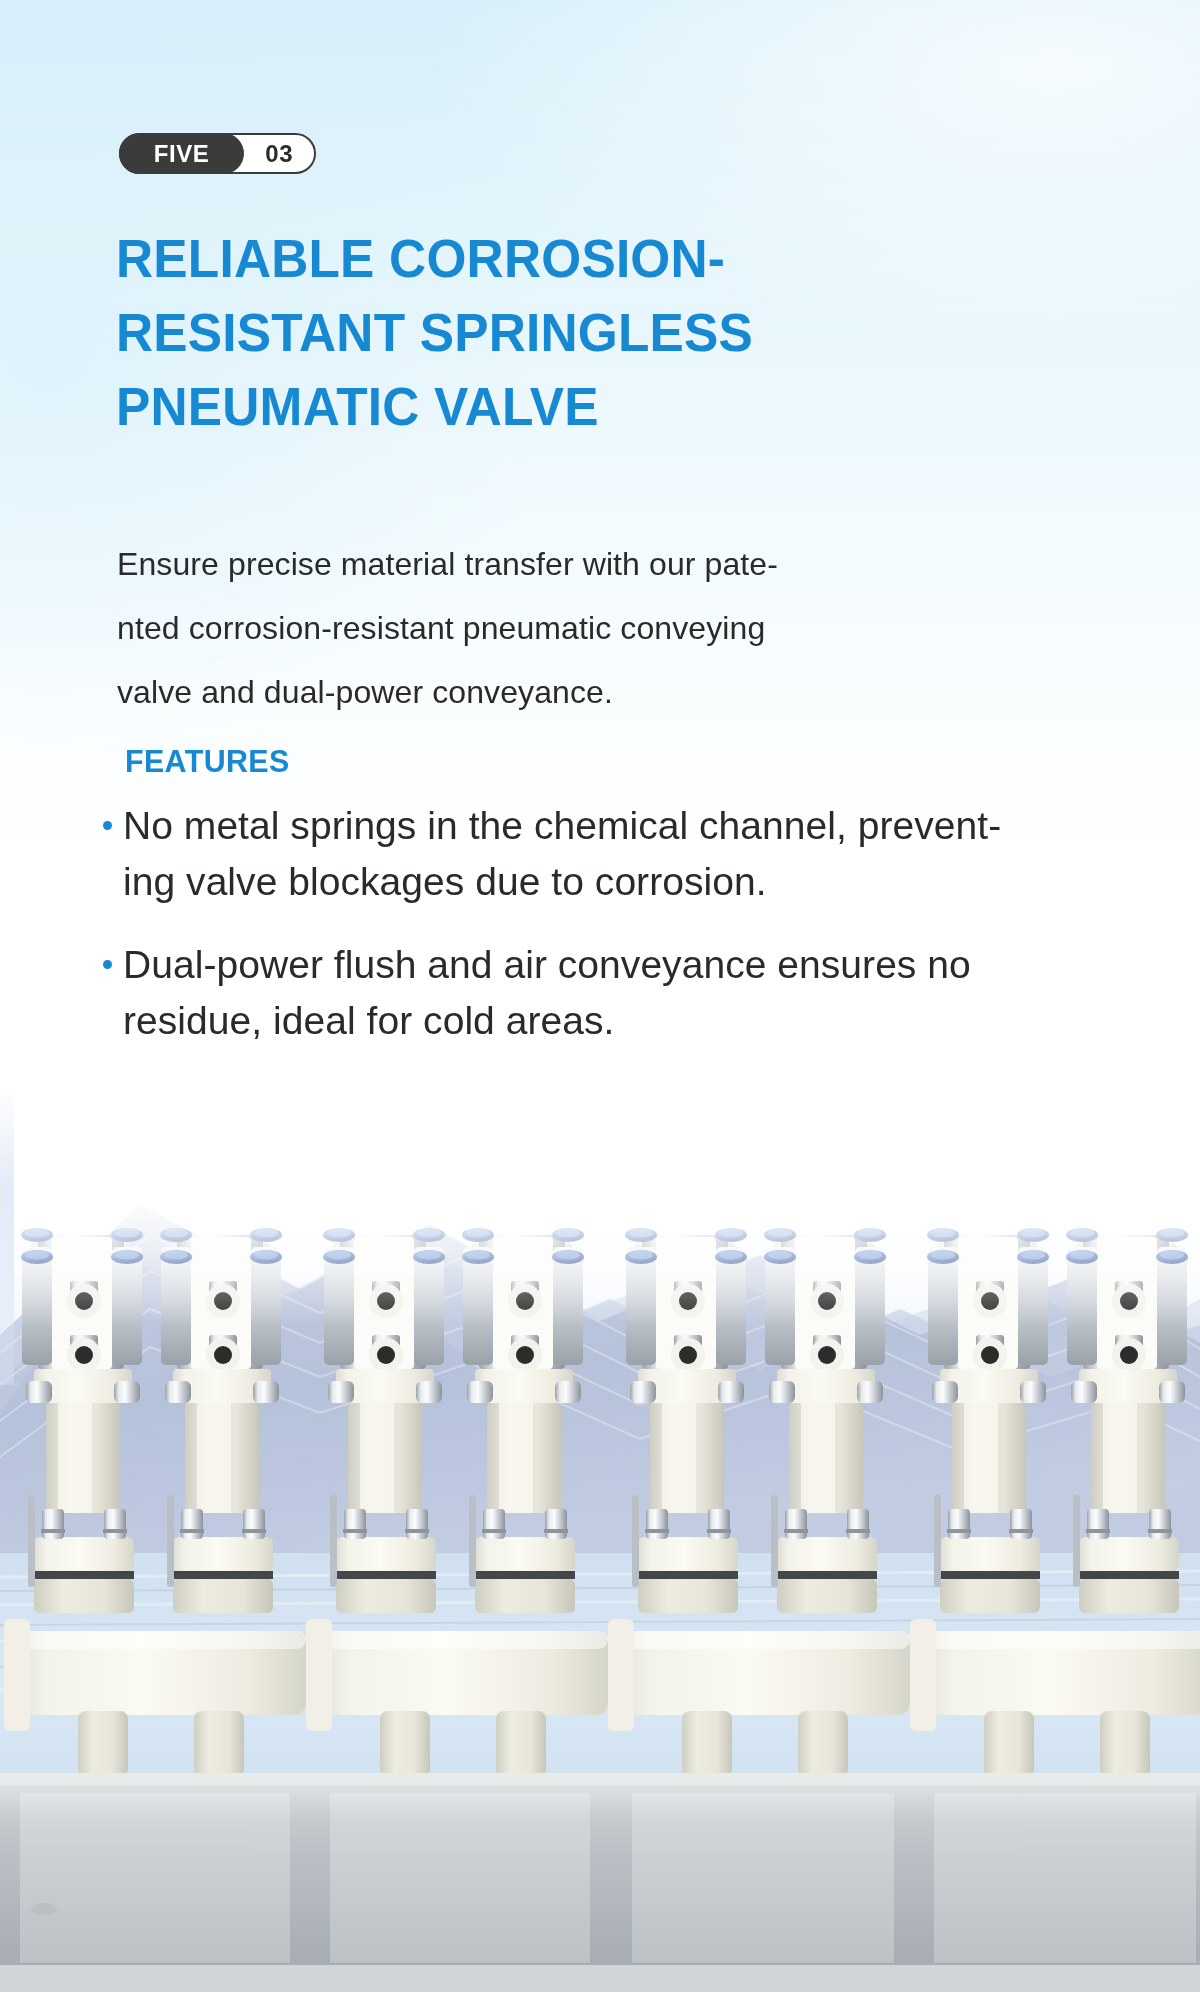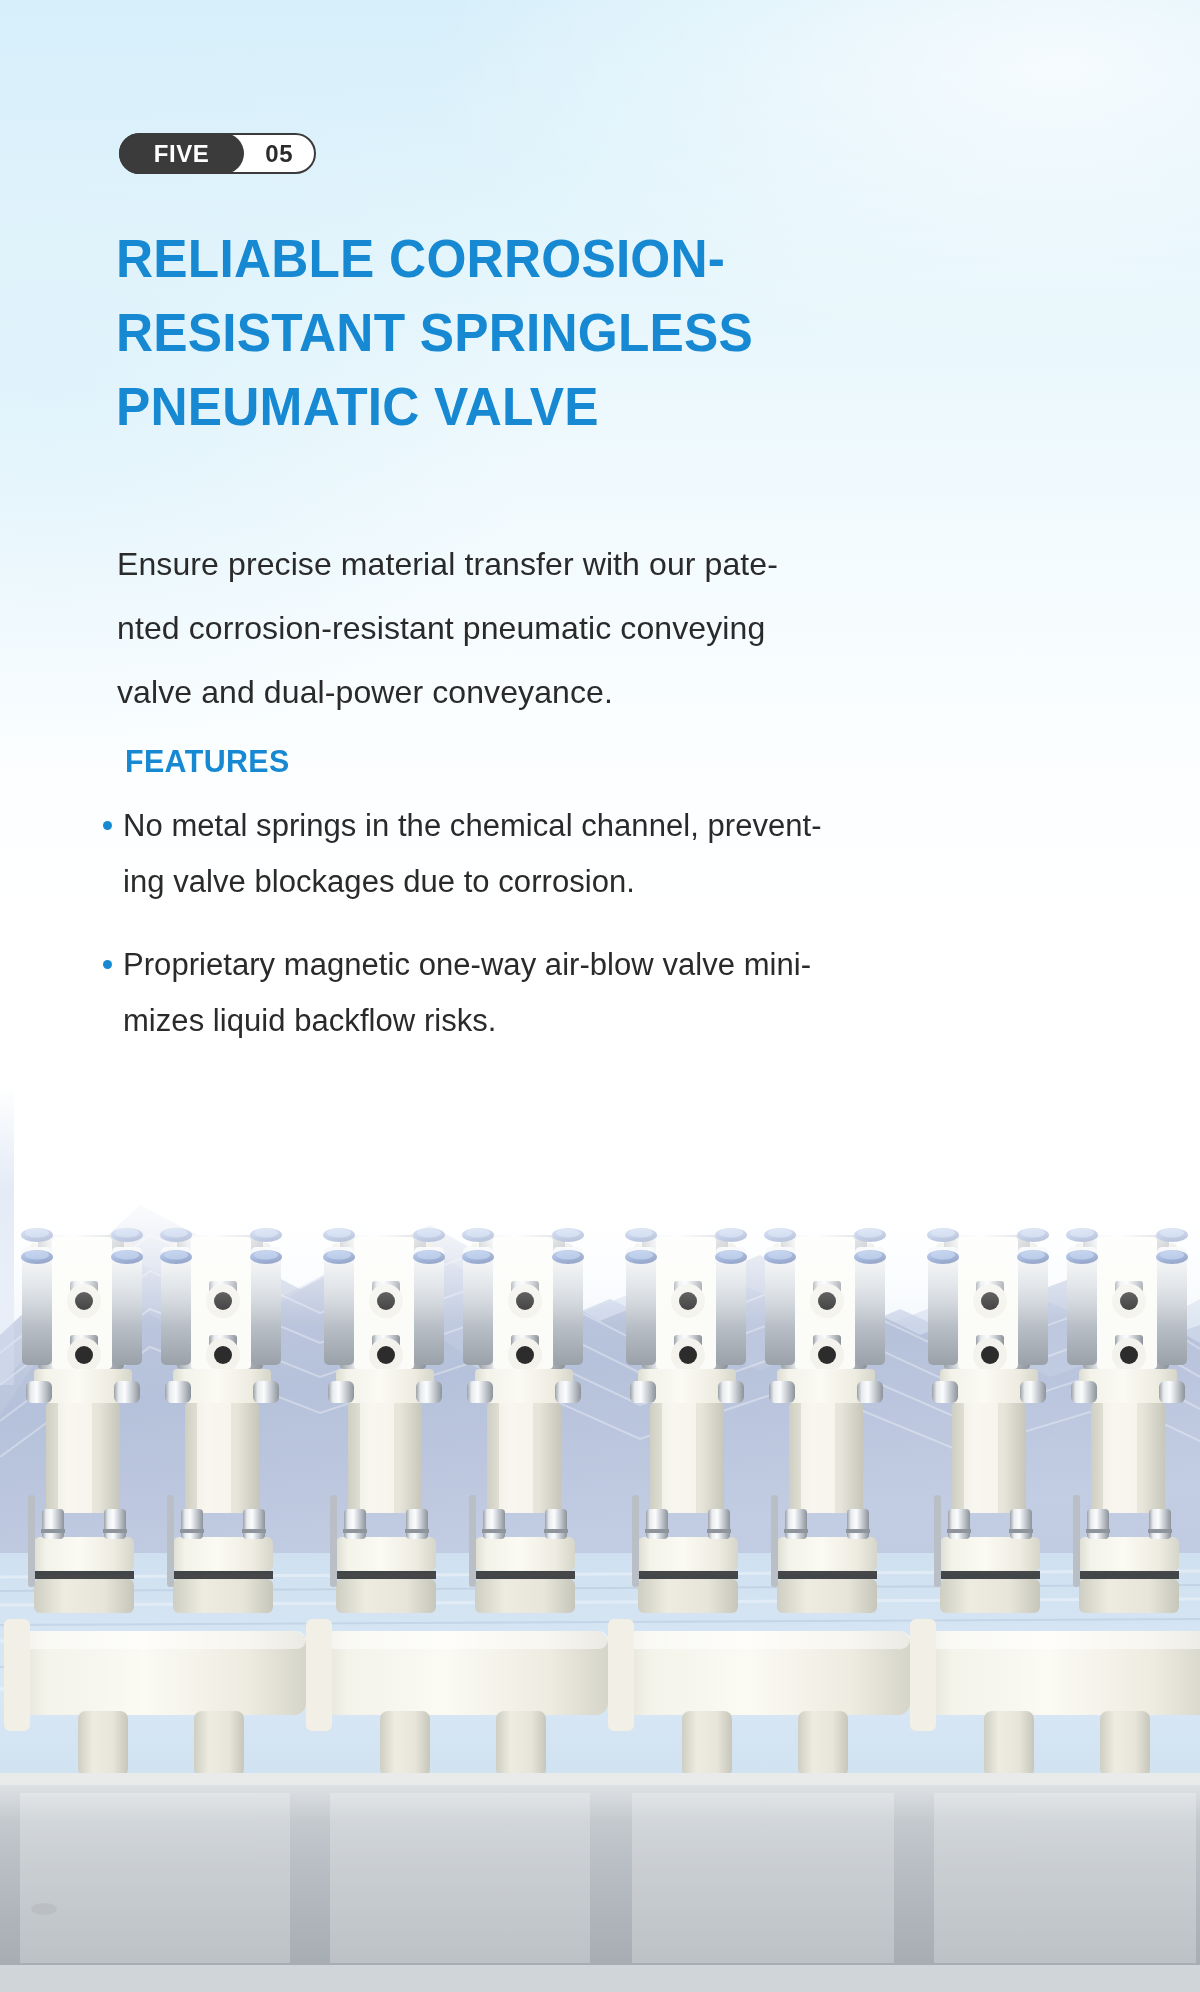--- a/index.html
+++ b/index.html
@@ -109,21 +109,21 @@
     flex:0 0 auto;
     width:9px;height:9px;border-radius:50%;
     background:#1789d3;
     margin-top:23px;margin-right:11px;
   }
   .feat-text{
     flex:1 1 auto;
     color:#2a2a2a;
     font-family:"Liberation Sans",sans-serif;
     font-weight:400;
-    font-size:31px;
+    font-size:39px;
     line-height:56px;
     letter-spacing:.05px;
     white-space:pre-line;
   }
 
   
   .photo{
     position:absolute;left:0;top:1085px;width:1200px;height:907px;
     overflow:hidden;
   }
@@ -148,39 +148,44 @@
 
   <div class="bg-sheen"></div>
 
   <div class="content">
 
     <div class="badge">
       <div class="badge-left">
         <span>FIVE</span>
       </div>
       <div class="badge-num">
-        <span>05</span>
+        <span>03</span>
       </div>
     </div>
 
     <h1 class="title">RELIABLE CORROSION-
 RESISTANT SPRINGLESS
 PNEUMATIC VALVE</h1>
 
     <p class="intro">Ensure precise material transfer with our pate-
 nted corrosion-resistant pneumatic conveying
 valve and dual-power conveyance.</p>
 
     <div class="features-head">FEATURES</div>
 
     <div class="features">
       <div class="feat">
         <span class="feat-dot"></span>
         <span class="feat-text">No metal springs in the chemical channel, prevent-
 ing valve blockages due to corrosion.</span>
+      </div>
+      <div class="feat">
+        <span class="feat-dot"></span>
+        <span class="feat-text">Dual-power flush and air conveyance ensures no
+residue, ideal for cold areas.</span>
       </div>
       <div class="feat">
         <span class="feat-dot"></span>
         <span class="feat-text">Proprietary magnetic one-way air-blow valve mini-
 mizes liquid backflow risks.</span>
       </div>
       <div class="feat">
         <span class="feat-dot"></span>
         <span class="feat-text">Corrosion-resistant valve diaphragms boast over 5-
 year lifespan.</span>

